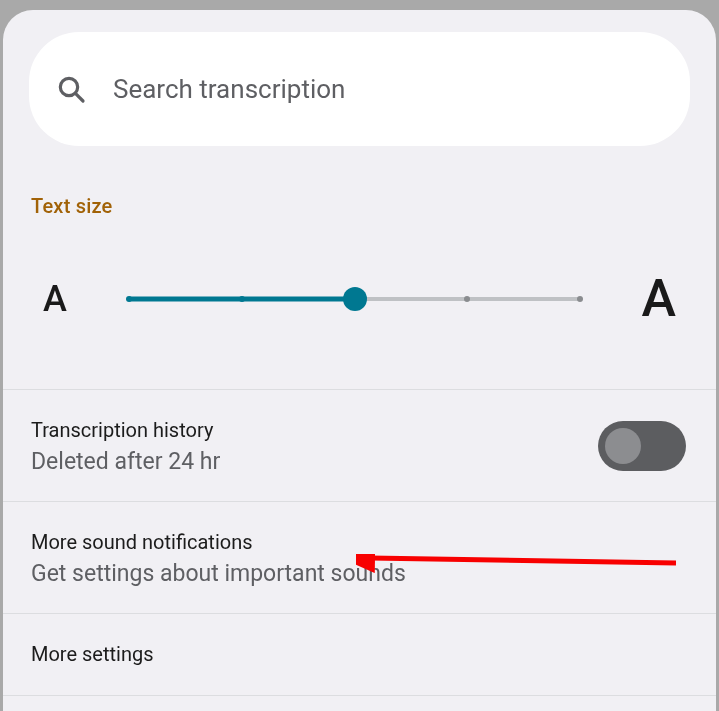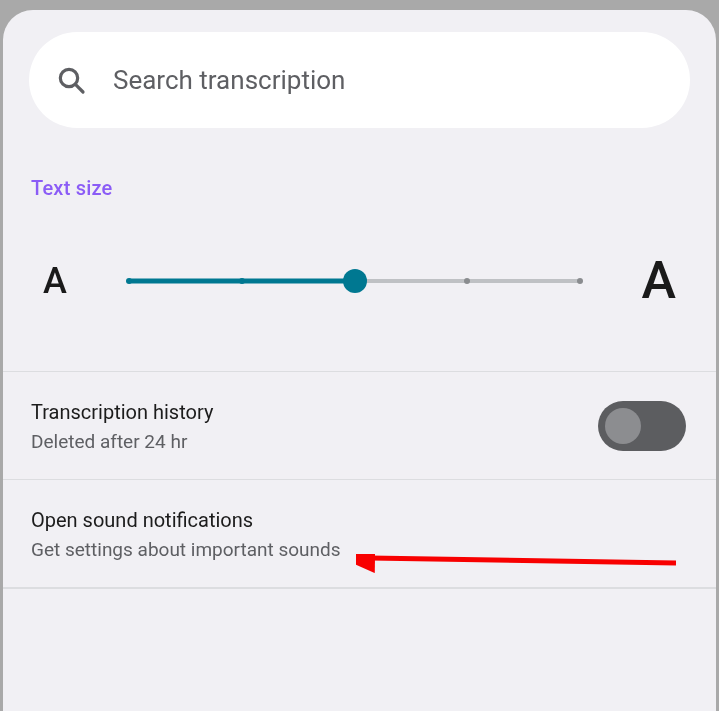--- a/index.html
+++ b/index.html
@@ -23,21 +23,21 @@
       left: 3px;
       right: 3px;
       bottom: 0;
       background: #f1f0f4;
       border-radius: 30px 30px 0 0;
       overflow: hidden;
     }
 
     .search-bar {
       margin: 22px 26px 0 26px;
-      height: 96px;
+      height: 114px;
       background: #ffffff;
       border-radius: 50px;
       display: flex;
       align-items: center;
       padding: 0 20px;
     }
 
     .search-icon {
       display: flex;
       align-items: center;
@@ -53,21 +53,21 @@
       font-size: 26px;
       color: #5e5f63;
       background: transparent;
     }
 
     .search-input::placeholder {
       color: #5e5f63;
     }
 
     .section-header {
-      color: #8b5cf6;
+      color: #a16207;
       font-size: 20px;
       font-weight: 500;
       padding: 48px 28px 0 28px;
       letter-spacing: 0.2px;
     }
 
     .slider-row {
       display: flex;
       align-items: center;
       padding: 50px 40px 60px 40px;
@@ -158,21 +158,21 @@
       flex: 1;
     }
 
     .item-title {
       font-size: 20px;
       color: #1c1c1c;
       line-height: 1.45;
     }
 
     .item-subtitle {
-      font-size: 19px;
+      font-size: 23px;
       color: #5e5f63;
       margin-top: 3px;
     }
 
     .toggle {
       width: 88px;
       height: 50px;
       background: #5c5d60;
       border-radius: 25px;
       position: relative;
@@ -237,27 +237,32 @@
     </div>
     <div class="toggle">
       <div class="toggle-knob"></div>
     </div>
   </div>
 
   <div class="divider"></div>
 
   <div class="item">
     <div class="item-texts">
-      <div class="item-title">Open sound notifications</div>
+      <div class="item-title">More sound notifications</div>
       <div class="item-subtitle">Get settings about important sounds</div>
     </div>
   </div>
 
   <div class="divider"></div>
 
+  <div class="item">
+    <div class="item-texts">
+      <div class="item-title">More settings</div>
+    </div>
+  </div>
 
   <div class="divider"></div>
 
 </div>
 
 <svg class="arrow-annotation" width="330" height="30">
   <defs>
     <marker id="arrowhead" markerWidth="8" markerHeight="8" refX="1" refY="3" orient="auto">
       <polygon points="0 0, 7 3, 0 6" fill="#f80000"></polygon>
     </marker>

